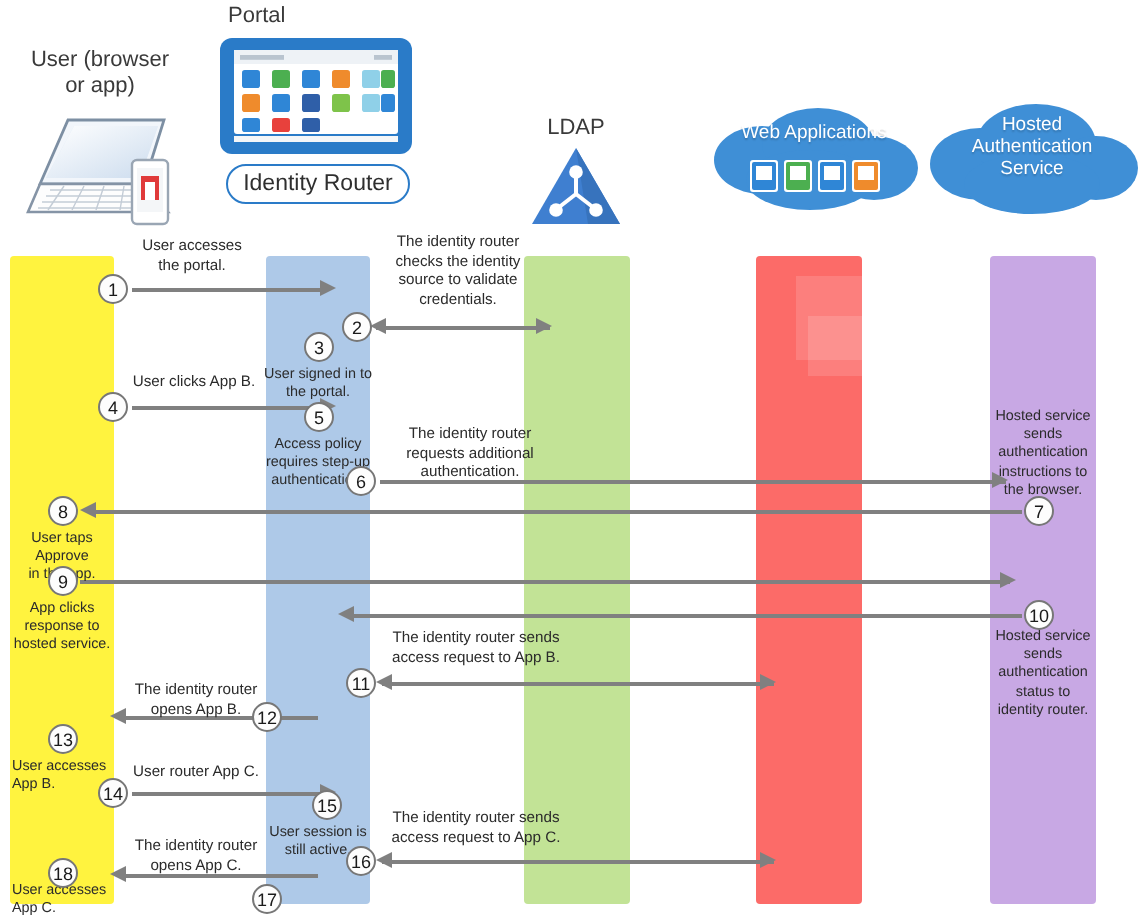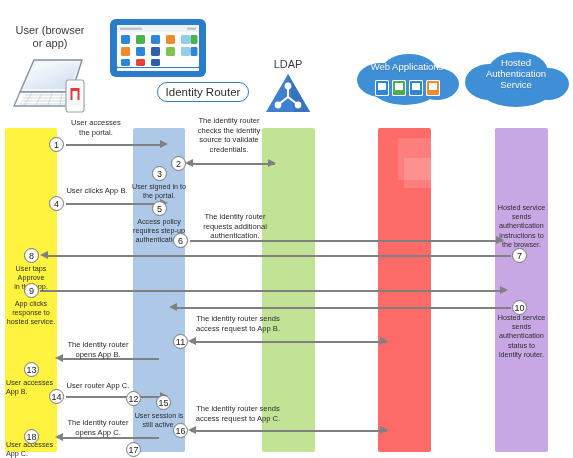--- a/index.html
+++ b/index.html
@@ -38,21 +38,21 @@
   .laptop { position: absolute; }
   
   .tablet-wrap { position: absolute; }
   .idr-pill {
     position: absolute;
     border: 1.4px solid #2a7bc8;
     border-radius: 12px;
     background: #ffffff;
     color: #2f2f2f;
     font-size: 11.5px;
-    display: flex; align-items: center; justify-content: center; margin-left: 44px;
+    display: flex; align-items: center; justify-content: center;
   }
 
   
   .lane {
     position: absolute;
     border-radius: 2px;
   }
   .lane-yellow { background: #fff33f; }
   .lane-blue   { background: #aec9e8; }
   .lane-green  { background: #c2e396; }
@@ -133,20 +133,21 @@
       <line x1="40" y1="37" x2="36" y2="49"></line>
       <line x1="50" y1="37" x2="48" y2="49"></line>
     </g>
 
     <rect x="54" y="24" width="18" height="32" rx="2.5" fill="#ffffff" stroke="#9aa6b4" stroke-width="1.2"></rect>
     <rect x="56.5" y="28" width="13" height="22" fill="#f4f6f8"></rect>
     <rect x="58.5" y="32" width="9" height="12" fill="#e03a3a"></rect>
     <rect x="60.5" y="35" width="5" height="9" fill="#ffffff"></rect>
   </svg>
 
+  <div class="icon-label" style="left:96px; top:2px; width:90px; text-align:left; padding-left:18px;">Portal</div>
   <div class="tablet-wrap" style="left:109px; top:18px;">
     <svg width="98" height="60" viewBox="0 0 98 60">
       <rect x="1" y="1" width="96" height="58" rx="6" fill="#2a7bc8"></rect>
       <rect x="8" y="7" width="82" height="42" rx="1.5" fill="#ffffff"></rect>
       <rect x="8" y="7" width="82" height="7" fill="#eef2f6"></rect>
       <rect x="11" y="9.5" width="22" height="2.4" fill="#b9c4cf"></rect>
       <rect x="78" y="9.5" width="9" height="2.4" fill="#b9c4cf"></rect>
       <g>
         <rect x="12" y="17" width="9" height="9" rx="1.4" fill="#2f86d6"></rect>
         <rect x="27" y="17" width="9" height="9" rx="1.4" fill="#4caf50"></rect>
@@ -305,21 +306,21 @@
 access request to App B.</div>
   <div class="arrow" style="left:191px; top:341px; width:196px;"></div>
   <div class="ahead left" style="left:188px; top:337px;"></div>
   <div class="ahead right" style="left:380px; top:337px;"></div>
   <div class="marker" style="left:173px; top:334px;">11</div>
 
   <div class="cap" style="left:59px; top:340px; width:78px;">The identity router
 opens App B.</div>
   <div class="arrow" style="left:61px; top:358px; width:98px;"></div>
   <div class="ahead left" style="left:55px; top:354px;"></div>
-  <div class="marker" style="left:126px; top:351px;margin-top:40px;">12</div>
+  <div class="marker" style="left:126px; top:351px;">12</div>
 
   <div class="marker" style="left:24px; top:362px;">13</div>
   <div class="cap lane-cap left-al" style="left:6px; top:378px; width:54px;">User accesses
 App B.</div>
 
   <div class="cap" style="left:60px; top:381px; width:76px;">User router App C.</div>
   <div class="arrow" style="left:66px; top:396px; width:98px;"></div>
   <div class="ahead right" style="left:160px; top:392px;"></div>
   <div class="marker" style="left:49px; top:389px;">14</div>
 

